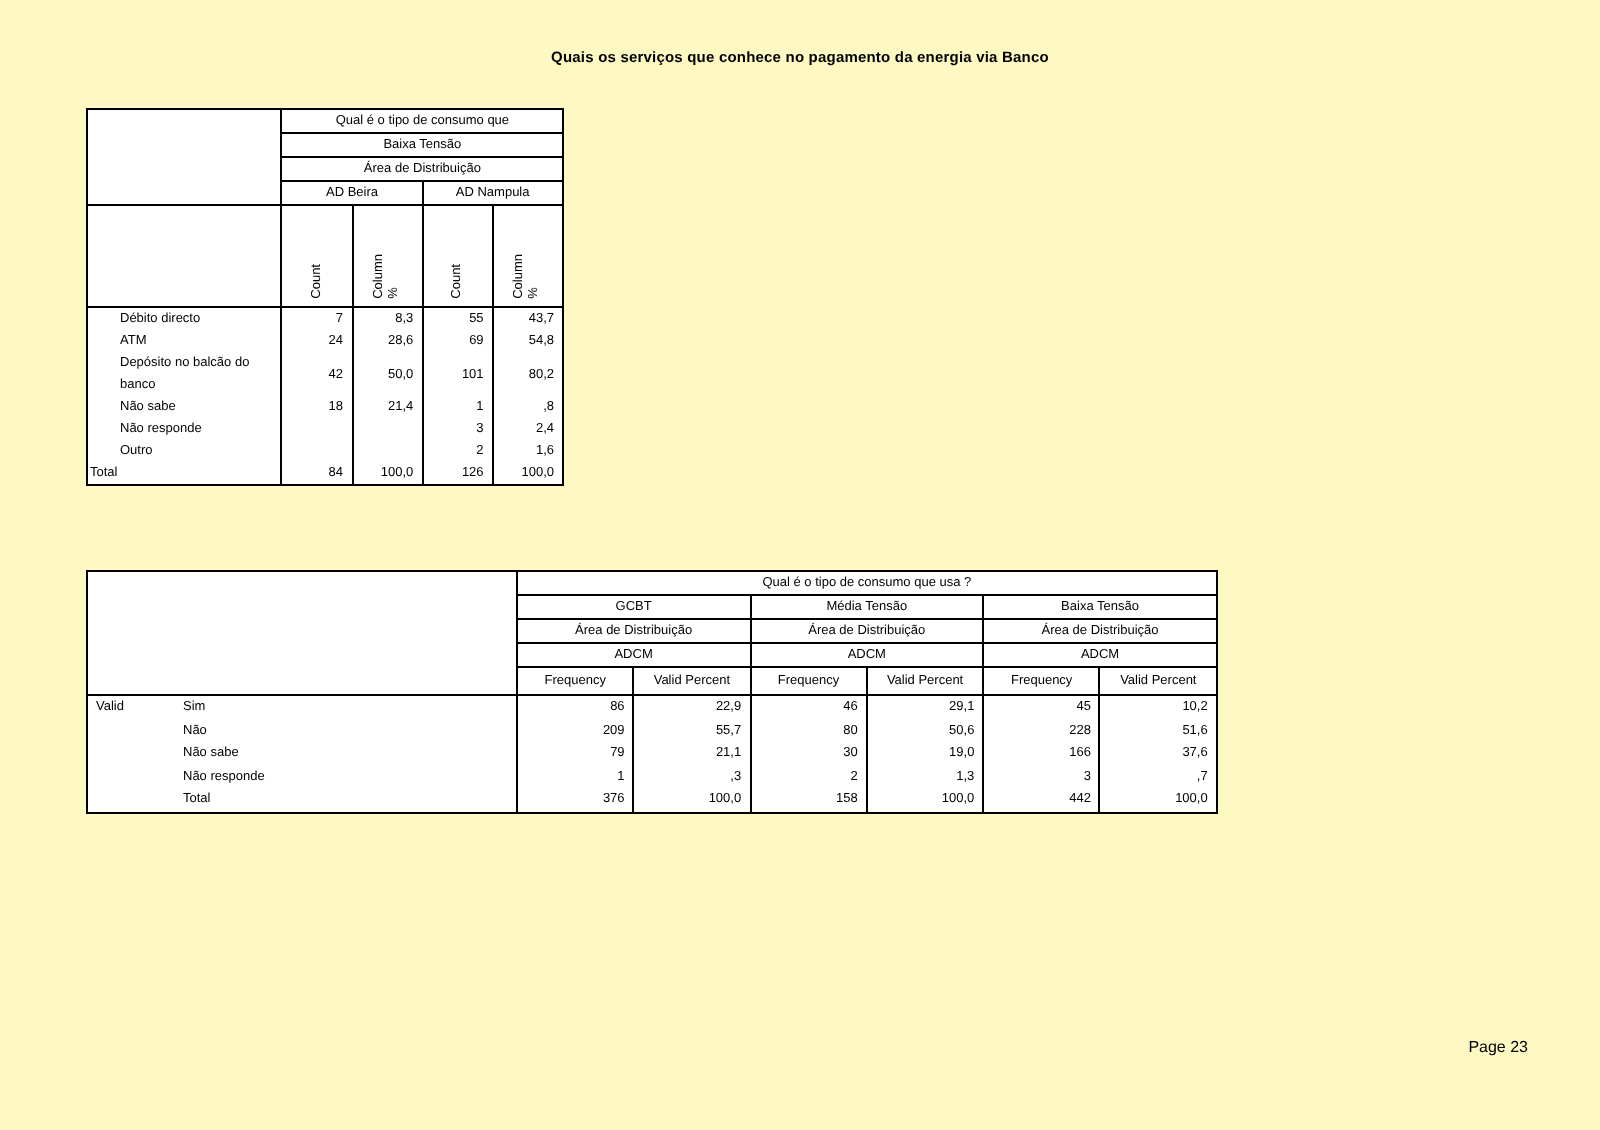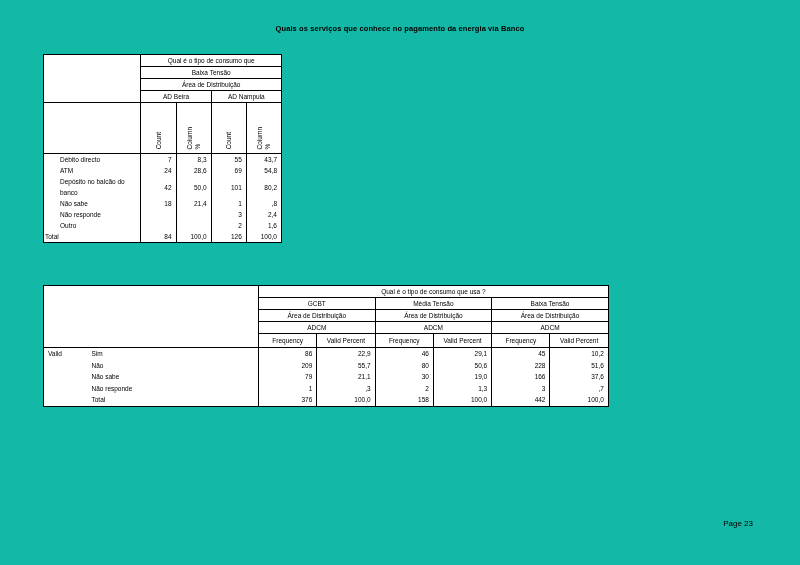--- a/index.html
+++ b/index.html
@@ -12,39 +12,39 @@
     height: 565px;
     position: relative;
     font-family: "Liberation Sans", sans-serif;
     color: #000000;
     overflow: hidden;
   }
 
   .page {
     position: absolute;
     inset: 0;
-    background: #14b8a6;
+    background: #fef9c3;
   }
 
   
   .doc-title {
     position: absolute;
     font-size: 7.5px;
     font-weight: bold;
     letter-spacing: 0.1px;
     white-space: nowrap;
     color: #000;
   }
   #title-1 { left: 0; top: 24px; width: 800px; text-align: center; }
   #title-2 { left: 0; top: 262px; width: 800px; text-align: center; }
 
   
   .page-footer {
     position: absolute;
-    right: 47px;
+    right: 36px;
     top: 519px;
     font-size: 8px;
     color: #000;
     white-space: nowrap;
   }
 
   
   .spss {
     position: absolute;
     border-collapse: collapse;

